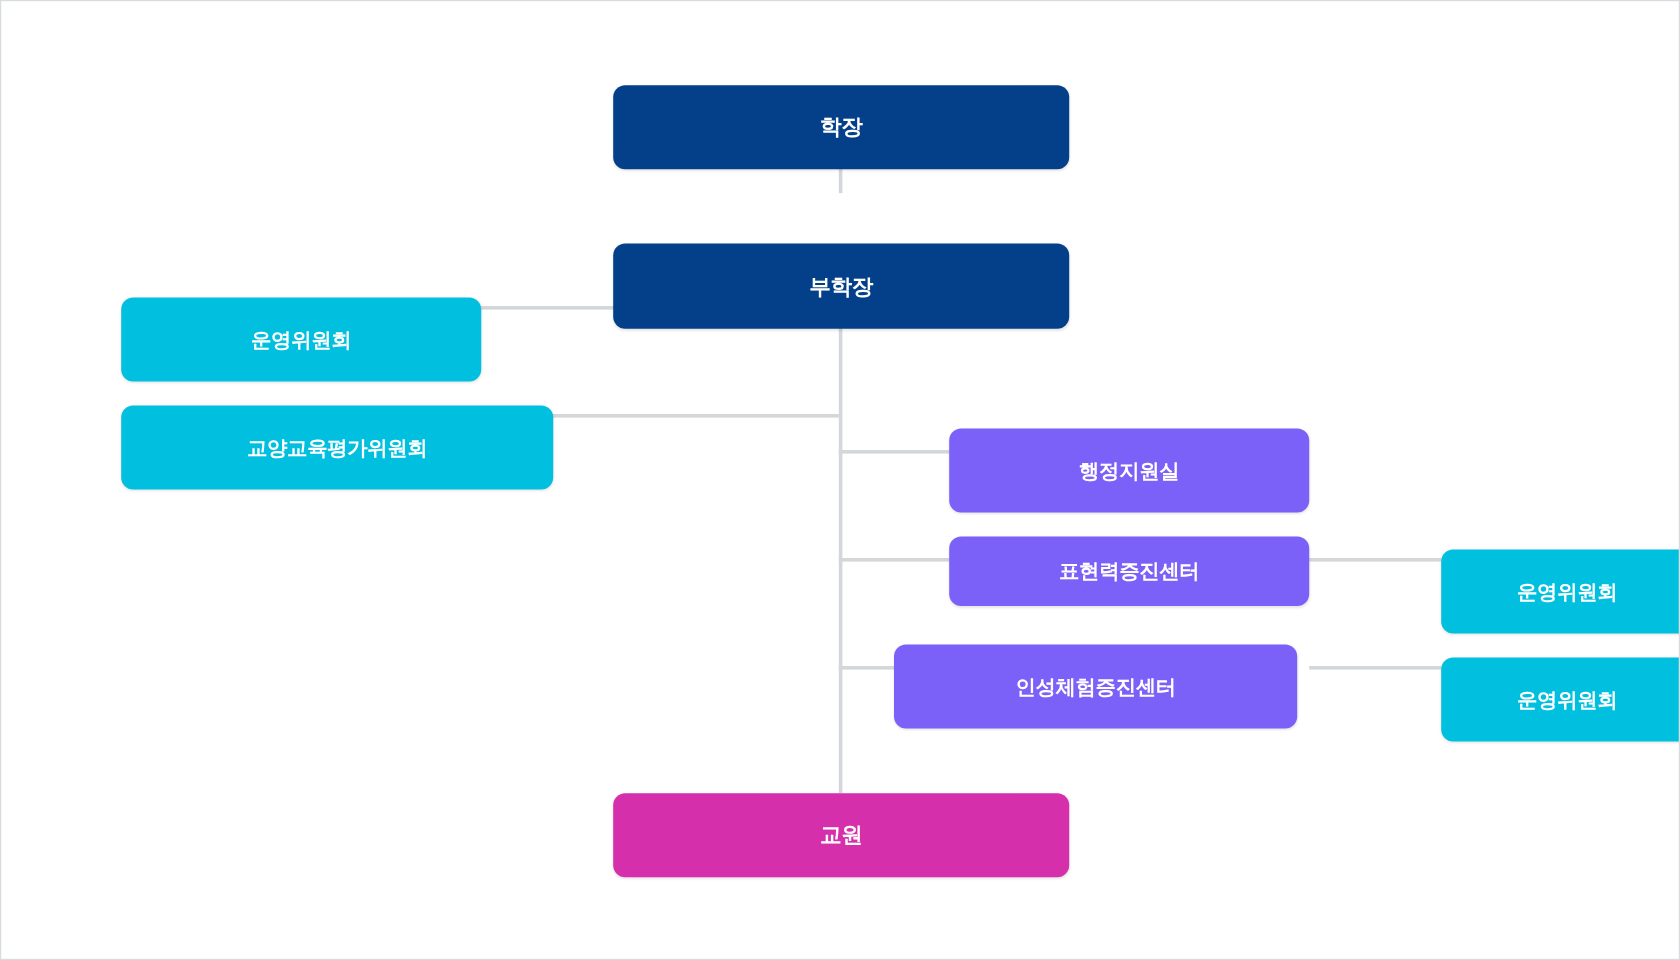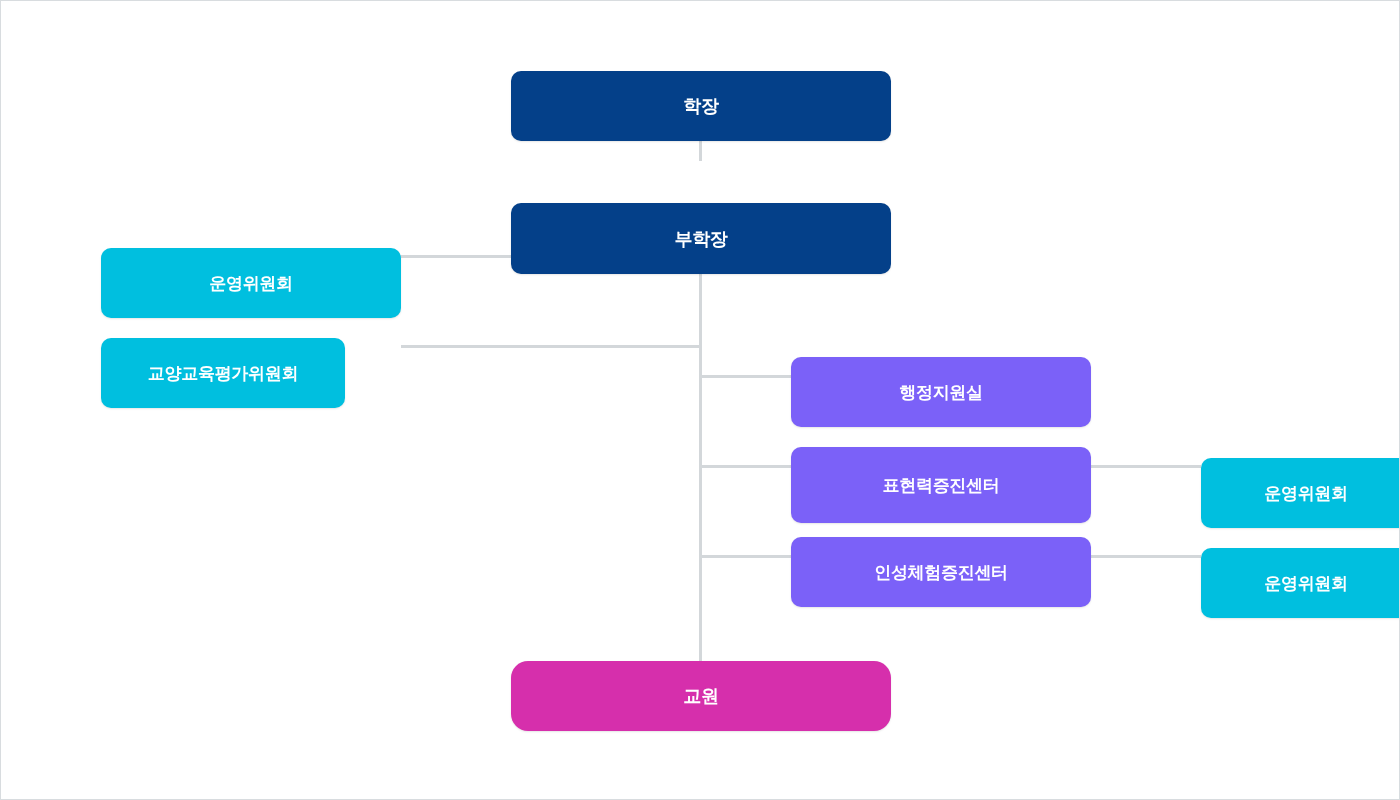--- a/index.html
+++ b/index.html
@@ -31,21 +31,21 @@
     letter-spacing:-0.3px;
     text-align:center;
     box-sizing:border-box;
     padding:0 10px;
     box-shadow:0 1px 2px rgba(0,0,0,0.10);
     user-select:none;
   }
   .node.navy{background:#044089;font-size:18px;}
   .node.cyan{background:#00bfdf;margin-top:27px;}
   .node.purple{background:#7b61f8;margin-top:16px;}
-  .node.magenta{background:#d62fac;font-size:18px;border-radius:17px;}
+  .node.magenta{background:#d62fac;font-size:18px;}
   .node.clip{border-top-right-radius:10px;border-bottom-right-radius:10px;}
 </style>
 </head>
 <body>
 
 <div id="canvas">
   <div id="connector-layer">
       <div class="conn v" style="left: 698px; top: 140px; height: 20px; background: rgb(211, 215, 218);"></div>
       <div class="conn v" style="left: 698px; top: 230px; height: 430px; background: rgb(211, 215, 218);"></div>
       <div class="conn h" style="left: 400px; top: 254px; width: 298px; background: rgb(211, 215, 218);"></div>
@@ -59,30 +59,30 @@
   <div id="node-layer">
       <div class="node navy" style="left: 510px; top: 70px; width: 380px; height: 70px; background: rgb(4, 64, 137);">
         <span>학장</span>
       </div>
       <div class="node navy" style="left: 510px; top: 159px; width: 380px; height: 71px; background: rgb(4, 64, 137); margin-top: 43px;">
         <span>부학장</span>
       </div>
       <div class="node cyan" style="left: 100px; top: 220px; width: 300px; height: 70px; background: rgb(0, 191, 223);">
         <span>운영위원회</span>
       </div>
-      <div class="node cyan" style="left: 100px; top: 310px; width: 244px; height: 70px; background: rgb(0, 191, 223);">
+      <div class="node cyan" style="left: 100px; top: 310px; width: 360px; height: 70px; background: rgb(0, 191, 223);">
         <span>교양교육평가위원회</span>
       </div>
       <div class="node purple" style="left: 790px; top: 340px; width: 300px; height: 70px; background: rgb(123, 97, 248);">
         <span>행정지원실</span>
       </div>
-      <div class="node purple" style="left: 790px; top: 430px; width: 300px; height: 76px; background: rgb(123, 97, 248);">
+      <div class="node purple" style="left: 790px; top: 430px; width: 300px; height: 58px; background: rgb(123, 97, 248);">
         <span>표현력증진센터</span>
       </div>
-      <div class="node purple" style="left: 790px; top: 520px; width: 300px; height: 70px; background: rgb(123, 97, 248);">
+      <div class="node purple" style="left: 744px; top: 520px; width: 336px; height: 70px; background: rgb(123, 97, 248);">
         <span>인성체험증진센터</span>
       </div>
       <div class="node cyan clip" style="left: 1200px; top: 430px; width: 210px; height: 70px; background: rgb(0, 191, 223);">
         <span>운영위원회</span>
       </div>
       <div class="node cyan clip" style="left: 1200px; top: 520px; width: 210px; height: 70px; background: rgb(0, 191, 223);">
         <span>운영위원회</span>
       </div>
       <div class="node magenta" style="left: 510px; top: 660px; width: 380px; height: 70px; background: rgb(214, 47, 172);">
         <span>교원</span>

